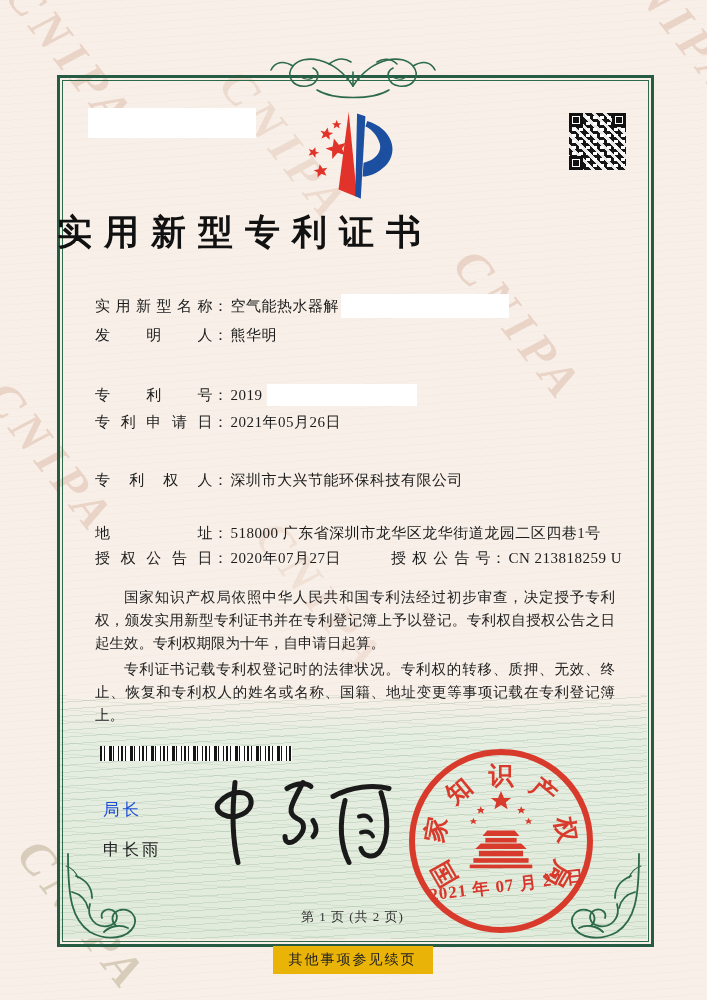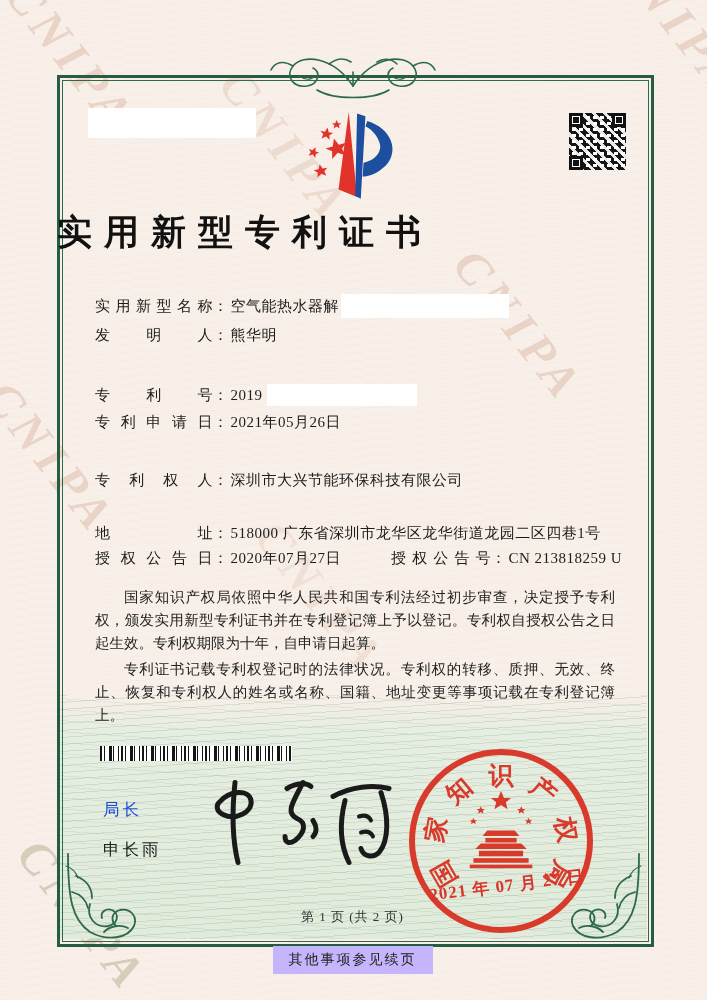--- a/index.html
+++ b/index.html
@@ -103,21 +103,21 @@
     font-family:"Liberation Serif",serif;
   }
   .seal-date{
     position:absolute;left:412px;top:874px;width:190px;z-index:4;
     transform:rotate(-7deg);color:#d8352b;font-size:17px;font-weight:bold;
     letter-spacing:1px;text-align:center;white-space:nowrap;
   }
 
   .page-info{position:absolute;left:57px;top:908px;width:591px;z-index:3;text-align:center;font-size:13px;letter-spacing:1px;color:#333;}
   .continuation{position:absolute;left:57px;top:946px;width:591px;z-index:3;text-align:center;}
-  .continuation span{display:inline-block;background:#c4b5fd;padding:5px 16px;font-size:14px;letter-spacing:2px;color:#222;}
+  .continuation span{display:inline-block;background:#eab308;padding:5px 16px;font-size:14px;letter-spacing:2px;color:#222;}
 </style>
 </head>
 <body>
 
 <div class="paper-texture"></div>
 
 <div class="wm wm1">CNIPA</div>
 <div class="wm wm2">CNIPA</div>
 <div class="wm wm3">CNIPA</div>
 <div class="wm wm4">CNIPA</div>

